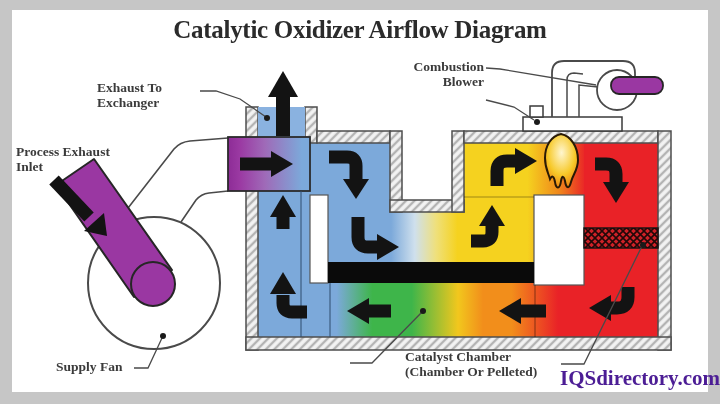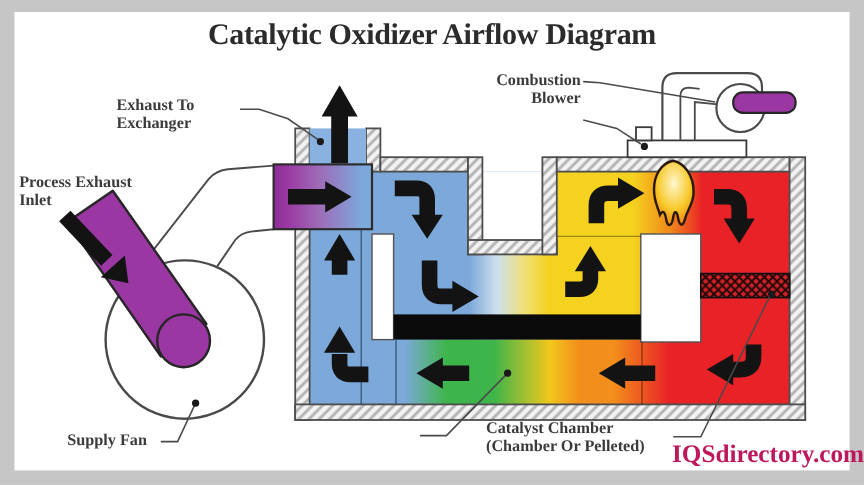--- a/index.html
+++ b/index.html
@@ -5,21 +5,21 @@
   html,body{margin:0;padding:0;background:#cdcdcd;}
   #stage{position:relative;width:720px;height:404px;background:#c6c6c6;overflow:hidden;
          font-family:"Liberation Serif","DejaVu Serif",serif;}
   #panel{position:absolute;left:12px;top:10px;width:696px;height:382px;background:#ffffff;}
   #diagram-svg{position:absolute;left:0;top:0;}
   .title{position:absolute;left:0;top:16px;width:720px;text-align:center;
          font-size:25px;font-weight:600;letter-spacing:-0.3px;color:#2b2b2b;}
   .lbl{position:absolute;font-size:13.5px;line-height:14.5px;font-weight:600;color:#3b3b3b;}
   .lbl.center{text-align:left;}
   .lbl.right{text-align:right;}
-  .watermark{position:absolute;left:560px;top:366px;font-size:21px;font-weight:700;color:#be185d;}
+  .watermark{position:absolute;left:560px;top:366px;font-size:21px;font-weight:700;color:#4c1d95;}
 </style>
 </head>
 <body>
 
 <div id="stage">
   <div id="panel"></div>
 
   <svg id="diagram-svg" width="720" height="404" viewBox="0 0 720 404">
     <defs>
       <pattern id="hatch" width="6" height="6" patternUnits="userSpaceOnUse" patternTransform="rotate(-45)">

